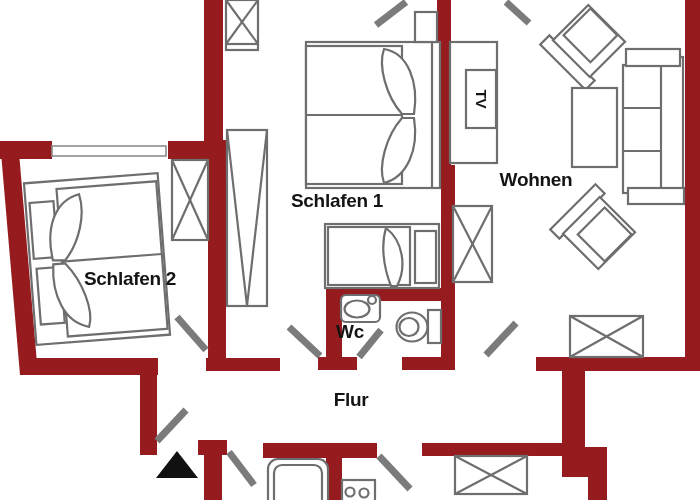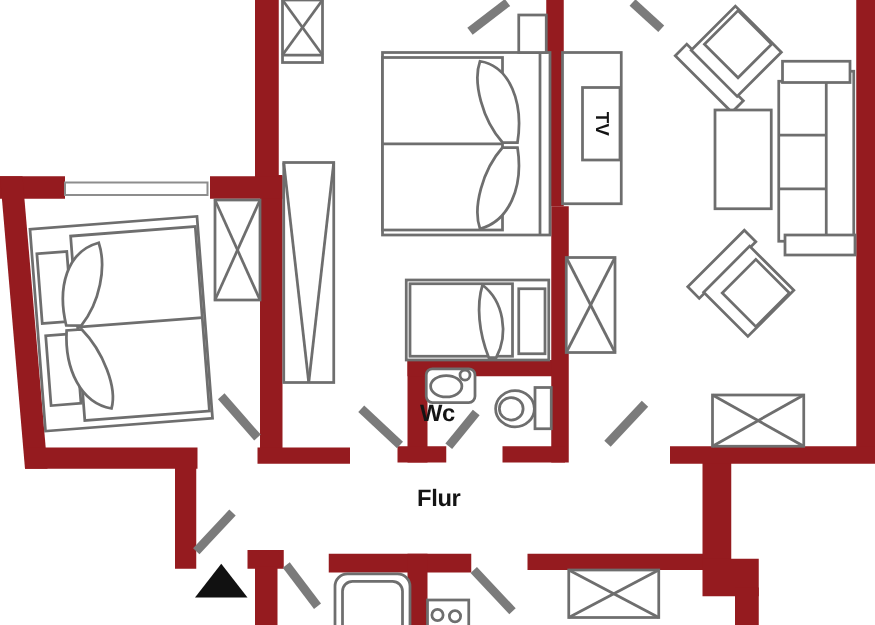--- a/index.html
+++ b/index.html
@@ -172,16 +172,19 @@
       <line class="swing" x1="157" y1="441" x2="186" y2="410"></line>
       <line class="swing" x1="229" y1="452" x2="254" y2="485"></line>
       <line class="swing" x1="379" y1="456" x2="410" y2="489"></line>
     </g>
 
     <g>
       <polygon class="tri" points="156,478 198,478 177,451"></polygon>
     </g>
   </svg>
 
+  <div class="label" style="left:337px;top:201px;">Schlafen 1</div>
+  <div class="label" style="left:130px;top:279px;">Schlafen 2</div>
+  <div class="label" style="left:536px;top:180px;">Wohnen</div>
   <div class="label" style="left:350px;top:332px;text-align:right;">Wc</div>
   <div class="label" style="left:351px;top:400px;">Flur</div>
   <div class="label-tv" style="left:481px;top:99px;">TV</div>
 </div>
 
 </body></html>

